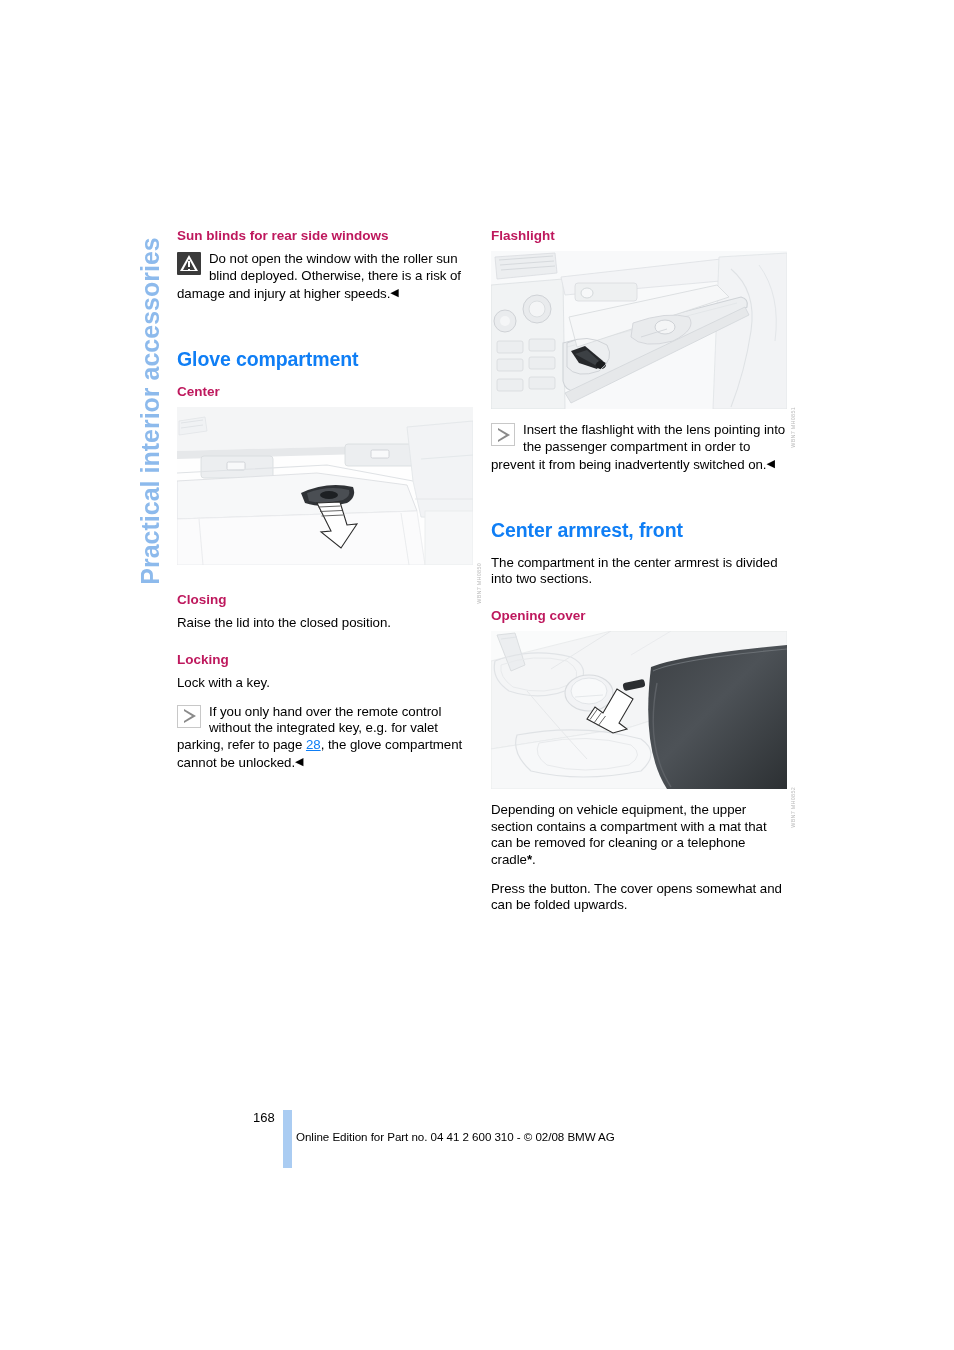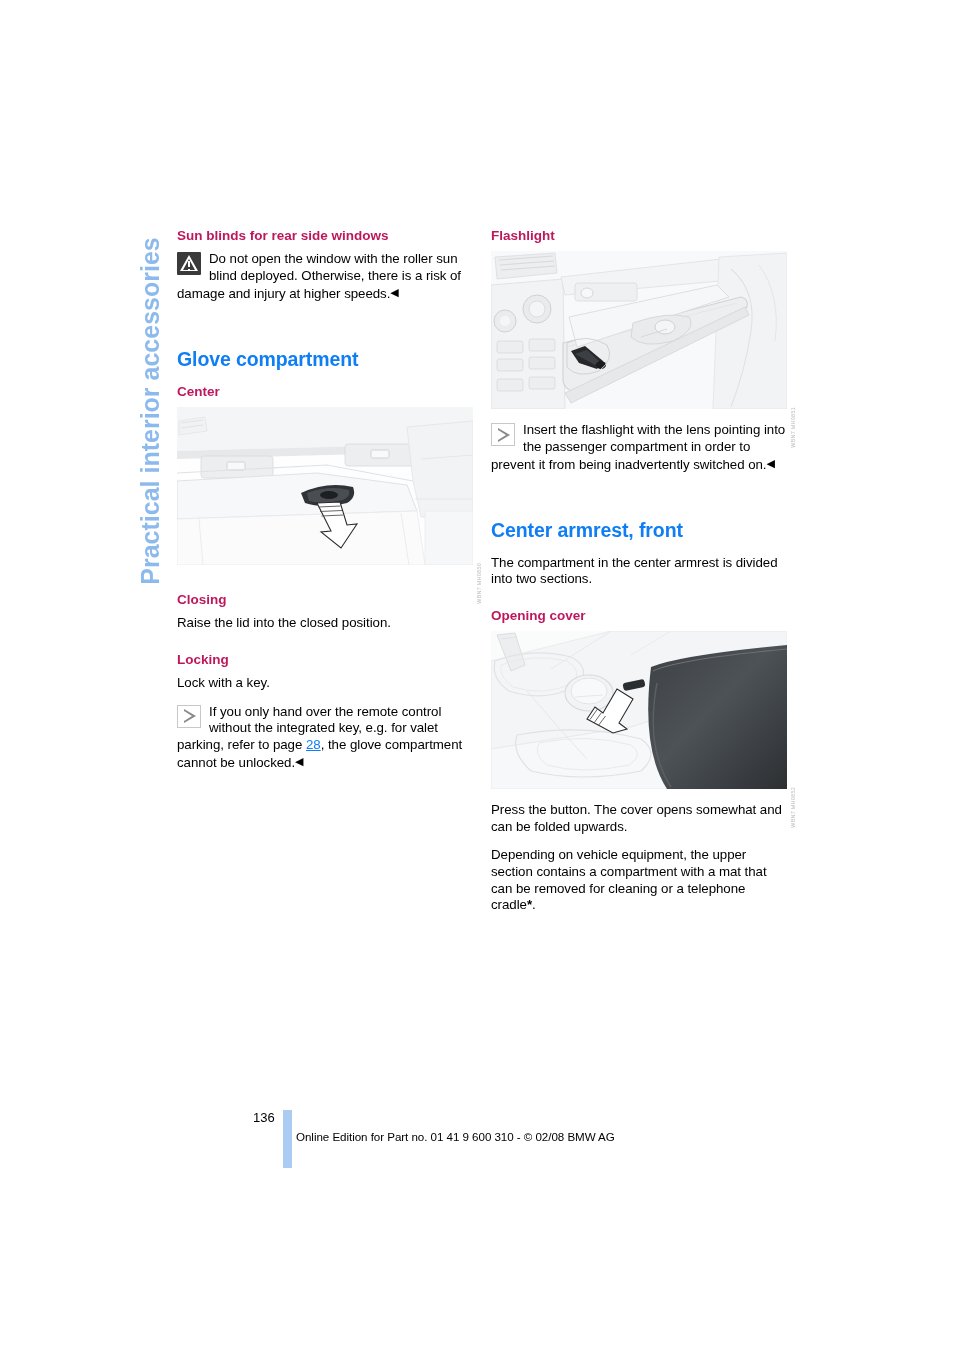--- a/index.html
+++ b/index.html
@@ -435,23 +435,23 @@
         </g>
         <g stroke="#555" stroke-width="0.9">
           <path d="M99 88.5 L106.5 78"></path>
           <path d="M103 92 L110.5 81.5"></path>
           <path d="M107 95 L114.5 85"></path>
         </g>
       </svg>
       <div class="figcode">WBN7 MH0852</div>
     </div>
 
+    <p class="body"><span>Depending on vehicle equipment, the upper section contains a compartment with a mat that can be removed for cleaning or a telephone cradle</span><span class="asterisk">*</span><span>.</span></p>
+
     <p class="body">Press the button. The cover opens somewhat and can be folded upwards.</p>
 
-    <p class="body"><span>Depending on vehicle equipment, the upper section contains a compartment with a mat that can be removed for cleaning or a telephone cradle</span><span class="asterisk">*</span><span>.</span></p>
-
   </div>
 
-  <div id="page-number">136</div>
+  <div id="page-number">168</div>
   <div id="footer-bar"></div>
-  <div id="footer-note">Online Edition for Part no. 01 41 9 600 310 - © 02/08 BMW AG</div>
+  <div id="footer-note">Online Edition for Part no. 04 41 2 600 310 - © 02/08 BMW AG</div>
 
 </div>
 
 </body></html>

